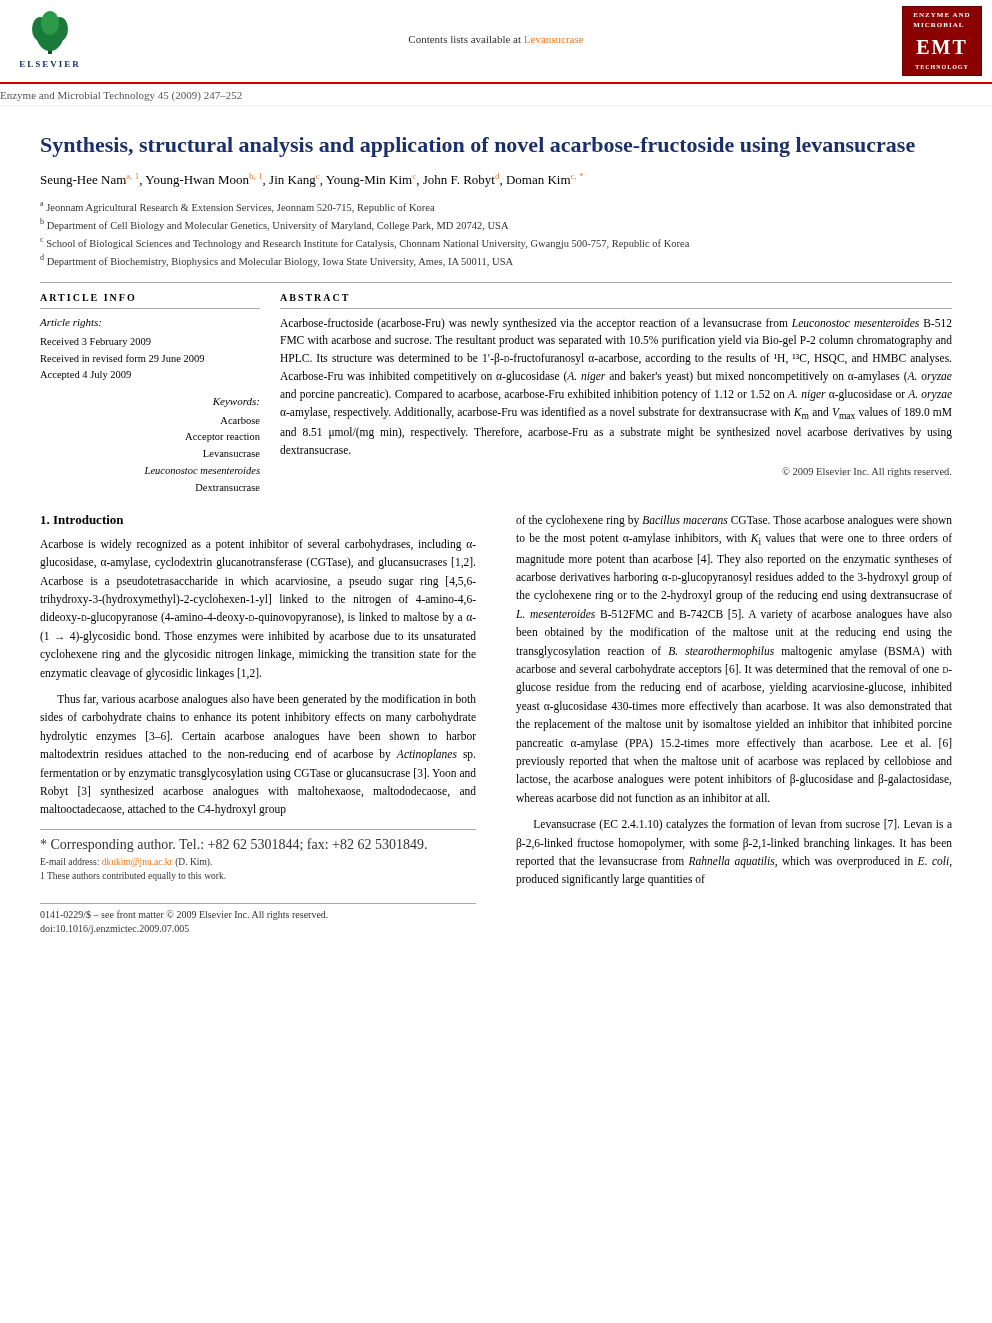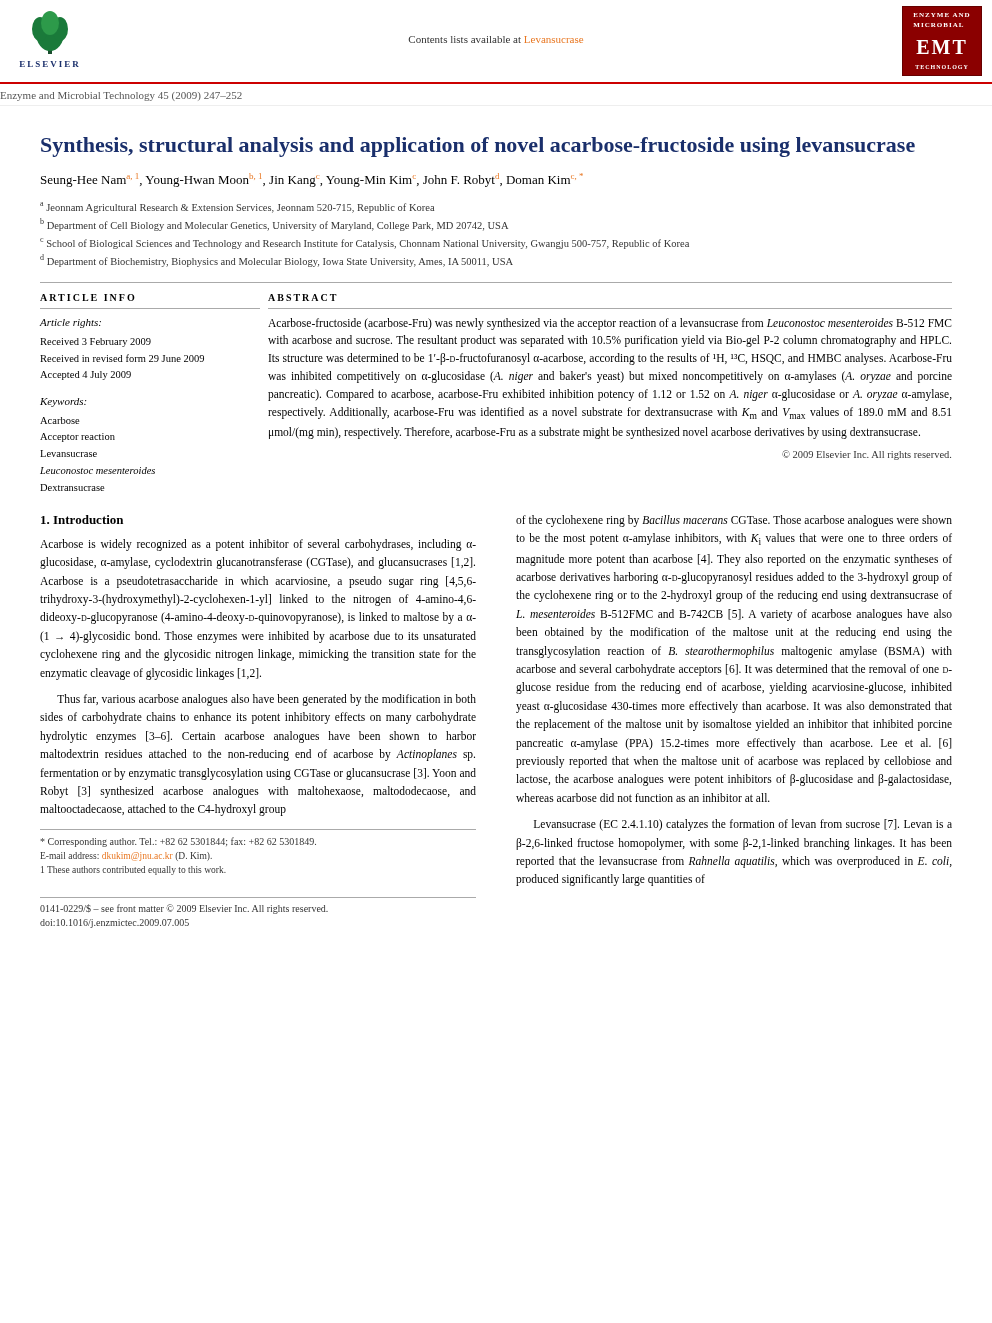--- a/index.html
+++ b/index.html
@@ -155,21 +155,21 @@
     
     .divider {
       border: none;
       border-top: 1px solid #aaa;
       margin: 8px 0;
     }
 
     
     .two-col {
       display: flex;
-      gap: 8px;
+      gap: 20px;
       margin-top: 8px;
     }
     .col-left {
       width: 220px;
       flex-shrink: 0;
     }
     .col-right {
       flex: 1;
     }
 
@@ -189,20 +189,21 @@
       font-size: 11px;
       margin-bottom: 4px;
     }
     .article-info-dates {
       font-size: 10.5px;
       line-height: 1.6;
       margin-bottom: 10px;
     }
     .keywords-section {
       margin-top: 8px;
+      text-align: right;
     }
     .keywords-label {
       font-style: italic;
       font-size: 11px;
       margin-bottom: 3px;
     }
     .keywords-list {
       font-size: 10.5px;
       line-height: 1.6;
     }
@@ -249,21 +250,21 @@
 
     
     .page-footer {
       border-top: 1px solid #aaa;
       margin: 10px 40px 0 40px;
       padding-top: 5px;
       font-size: 10px;
       color: #333;
     }
     .footer-star {
-      font-size: 10px;
+      font-size: 14px;
     }
 
     
     .footnote-area {
       font-size: 9.5px;
       color: #333;
       line-height: 1.5;
       margin-top: 10px;
       border-top: 1px solid #aaa;
       padding-top: 4px;

